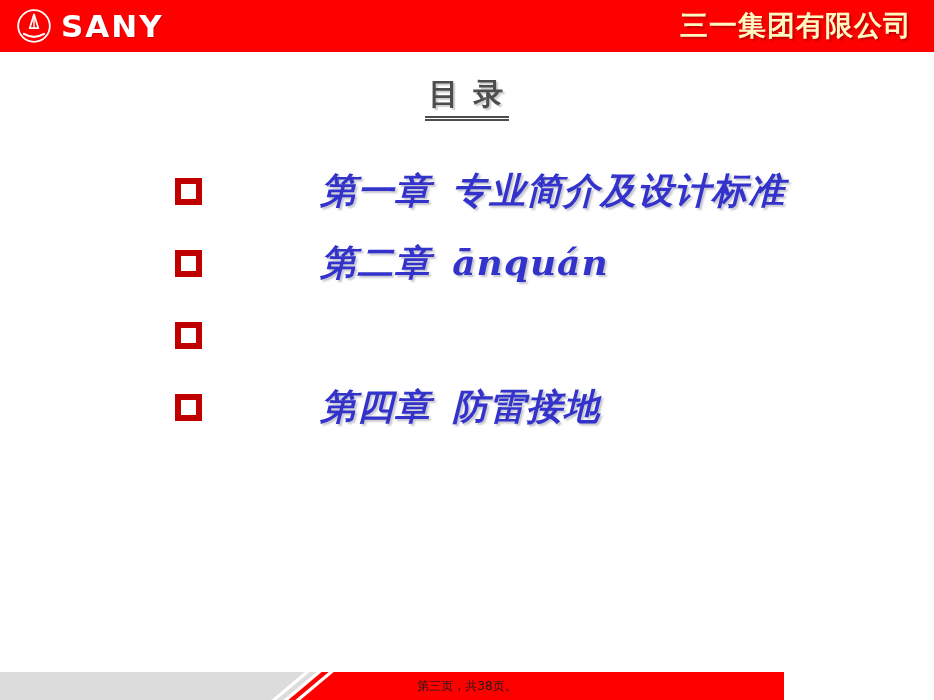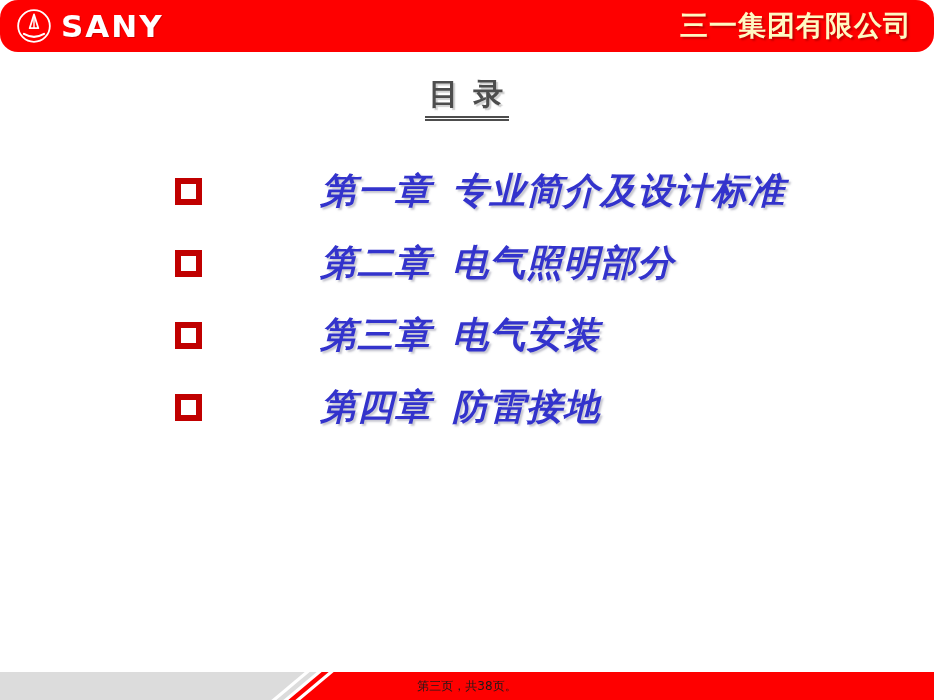--- a/index.html
+++ b/index.html
@@ -19,21 +19,20 @@
   .header {
     position: absolute;
     left: 0;
     top: 0;
     width: 934px;
     height: 52px;
     background: #FE0000;
     display: flex;
     align-items: center;
     justify-content: space-between;
-    border-radius: 18px;
   }
   .brand {
     display: flex;
     align-items: center;
     margin-left: 16px;
   }
   .brand-logo {
     width: 36px;
     height: 36px;
     display: block;
@@ -139,21 +138,21 @@
   .toc-chapter {
     display: inline-block;
     min-width: 132px;
   }
 
   
   .footer {
     position: absolute;
     left: 0;
     bottom: 0;
-    width: 934px;
+    width: 784px;
     height: 28px;
     overflow: hidden;
   }
   .footer-gray {
     position: absolute;
     left: 0;
     top: 0;
     width: 320px;
     height: 28px;
     background: #DCDCDC;
@@ -218,29 +217,26 @@
   <div class="toc-item">
     <span class="bullet"></span>
     <span class="toc-text">
       <span class="toc-chapter">第一章</span><span>专业简介及设计标准</span>
     </span>
   </div>
 
   <div class="toc-item">
     <span class="bullet"></span>
     <span class="toc-text">
-      <span class="toc-chapter">第二章</span><span>电气照明部分</span>
-    </span>
-  </div>
-
-  <div class="toc-item">
-    <span class="bullet"></span>
-    <span class="toc-text">
-      <span class="toc-chapter">第三章</span><span>电气安装</span>
-    </span>
+      <span class="toc-chapter">第二章</span><span>ānquán</span>
+    </span>
+  </div>
+
+  <div class="toc-item">
+    <span class="bullet"></span>
   </div>
 
   <div class="toc-item">
     <span class="bullet"></span>
     <span class="toc-text">
       <span class="toc-chapter">第四章</span><span>防雷接地</span>
     </span>
   </div>
 
 

